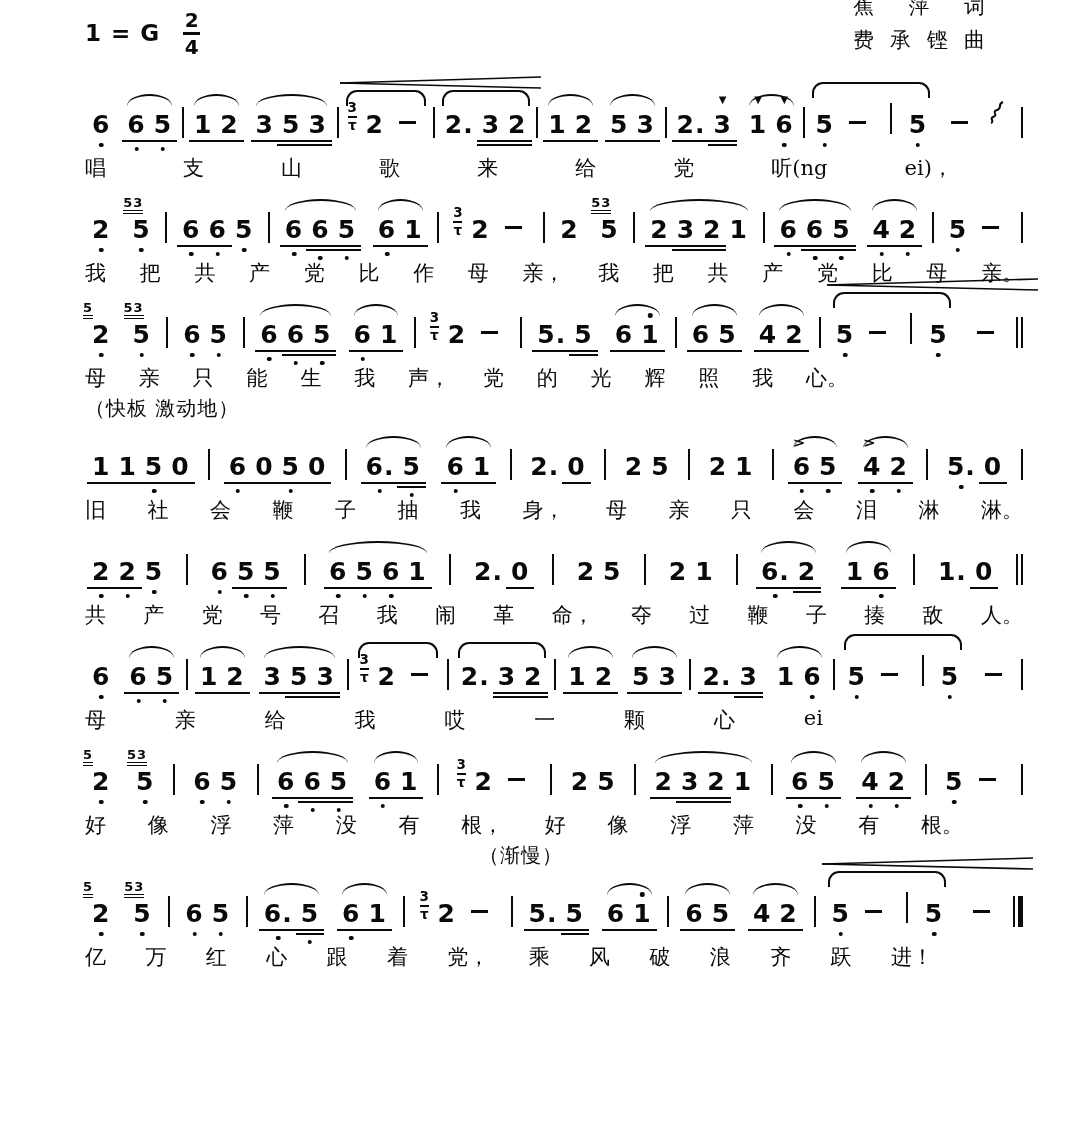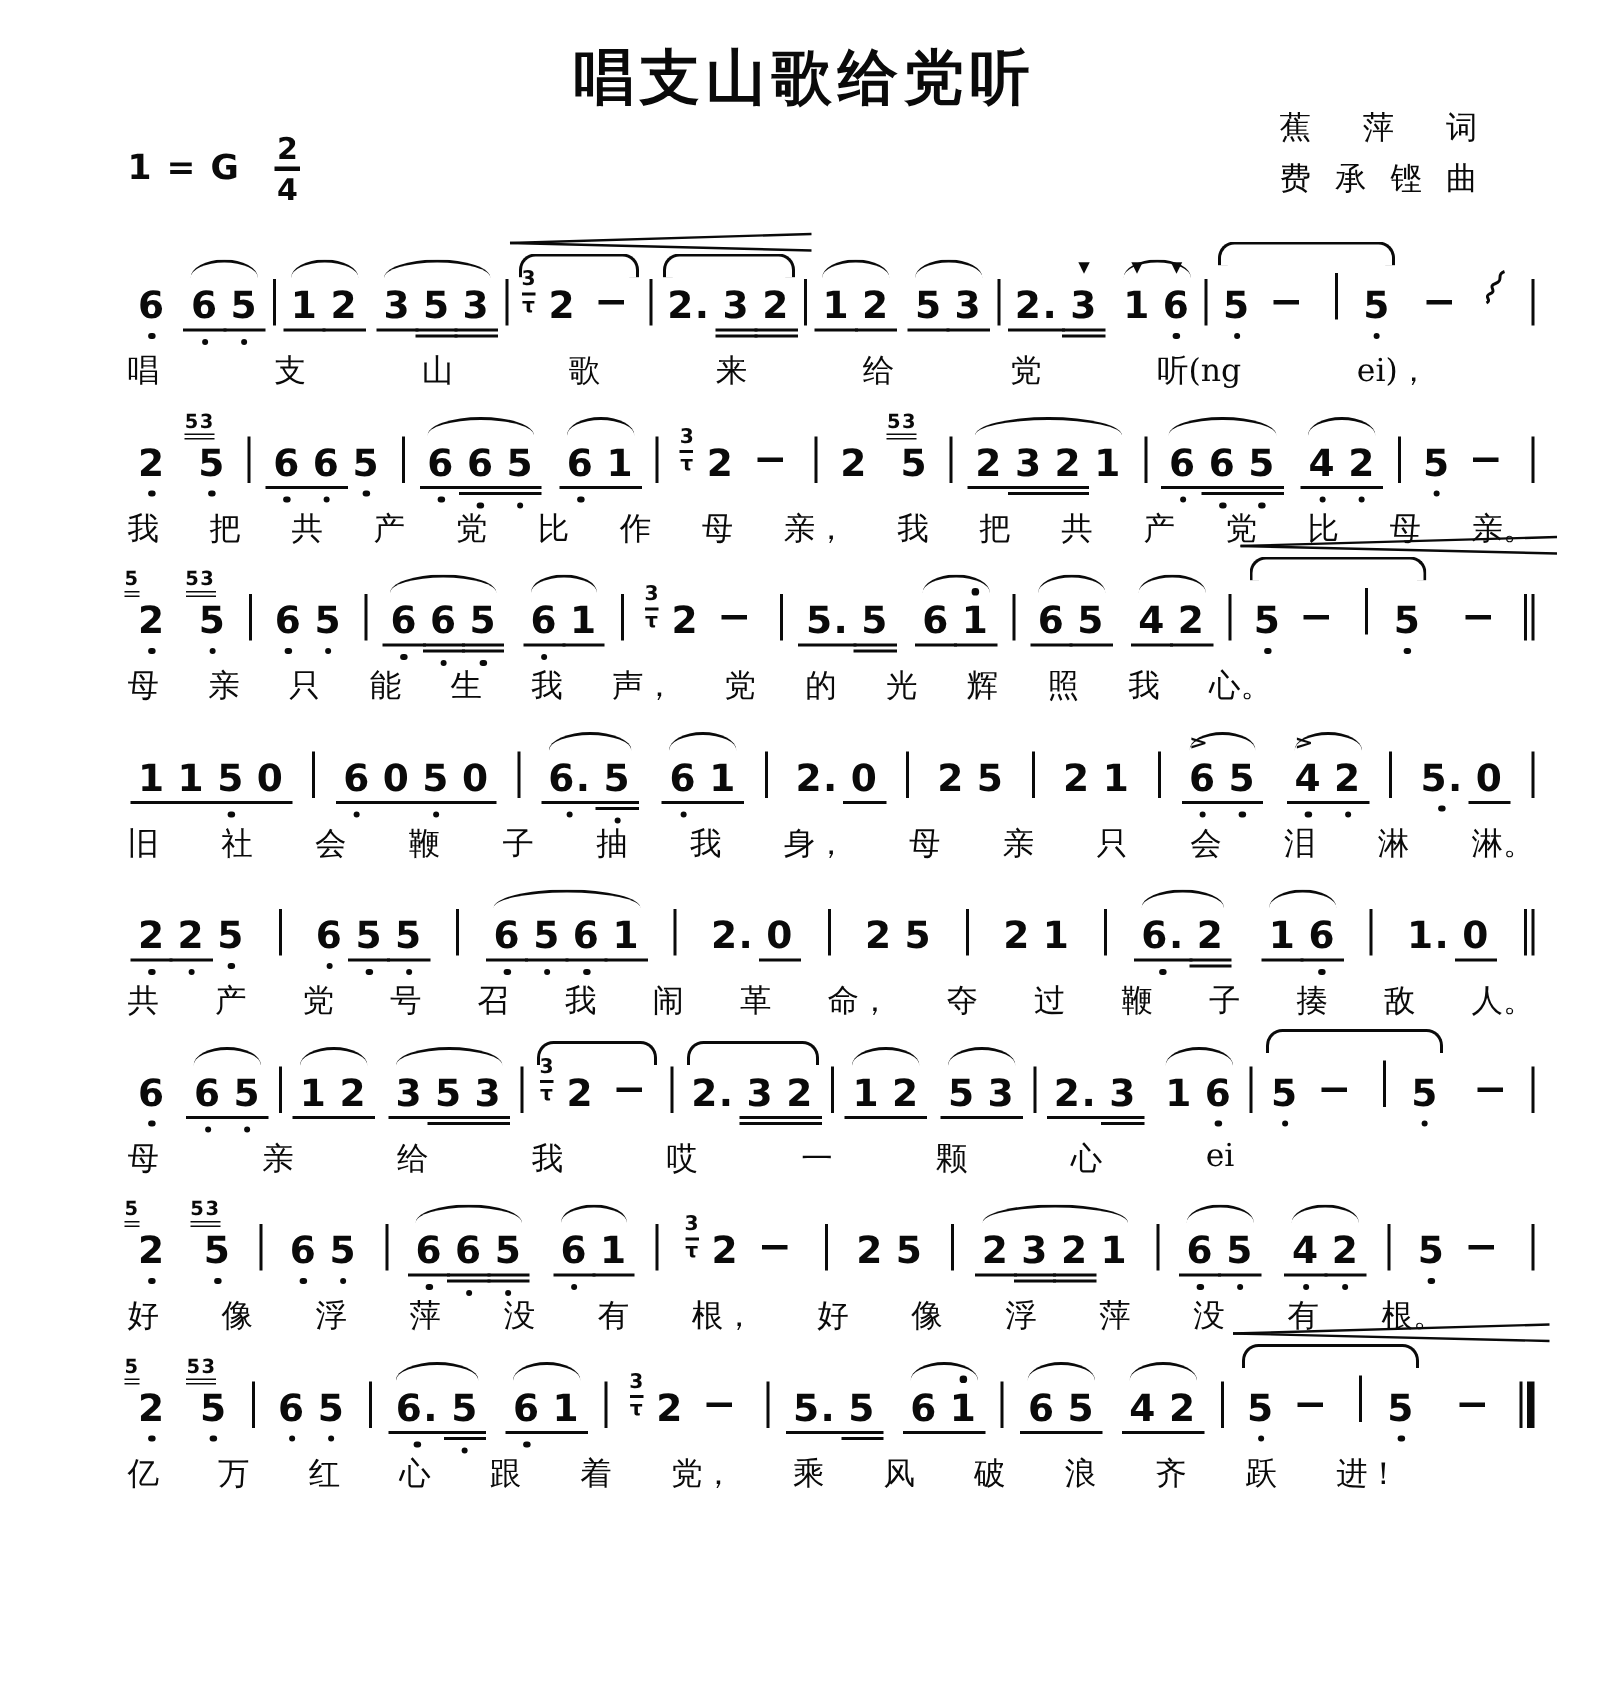--- a/index.html
+++ b/index.html
@@ -49,21 +49,20 @@
   .hp{position:absolute;top:-12px;left:-4px;pointer-events:none;}
   .sqg{display:inline-block;margin:0 4px 8px;}
   .barwrap{display:flex;gap:3px;margin-bottom:16px;align-items:flex-end;}
   .bline{width:2px;height:31px;background:#0a0a0a;}
   .bline.thick{width:5px;}
 </style>
 </head>
 <body>
 
 <div class="page">
-  <div class="title">唱支山歌给党听</div>
 
   <div class="meta-row">
     <div class="keysig">
       <span>1</span>
       <span>=</span>
       <span>G</span>
       <span class="frac">
         <span>2</span>
         <span class="fbar"></span>
         <span>4</span>
@@ -624,20 +623,21 @@
           <span class="lyr">党</span>
           <span class="lyr">的</span>
           <span class="lyr">光</span>
           <span class="lyr">辉</span>
           <span class="lyr">照</span>
           <span class="lyr">我</span>
           <span class="lyr">心。</span>
         </div>
       </div>
       <div class="system">
+        <div class="pre">（快板 激动地）</div>
         <div class="noteline">
           <span class="grp">
             <span class="tk">
               <span class="num">1</span>
               <i class="ul" style="bottom: -4px;"></i>
             </span>
             <span class="tk">
               <span class="num">1</span>
               <i class="ul" style="bottom: -4px;"></i>
             </span>
@@ -1299,20 +1299,21 @@
           <span class="lyr">好</span>
           <span class="lyr">像</span>
           <span class="lyr">浮</span>
           <span class="lyr">萍</span>
           <span class="lyr">没</span>
           <span class="lyr">有</span>
           <span class="lyr">根。</span>
         </div>
       </div>
       <div class="system">
+        <div class="pre center">（渐慢）</div>
         <div class="noteline">
           <span class="grp">
             <span class="tk">
               <span class="num">2</span>
               <i class="od" style="bottom: -9px;"></i>
               <span class="gr"><span class="grn">5</span></span>
             </span>
           </span>
           <span class="grp">
             <span class="tk">

